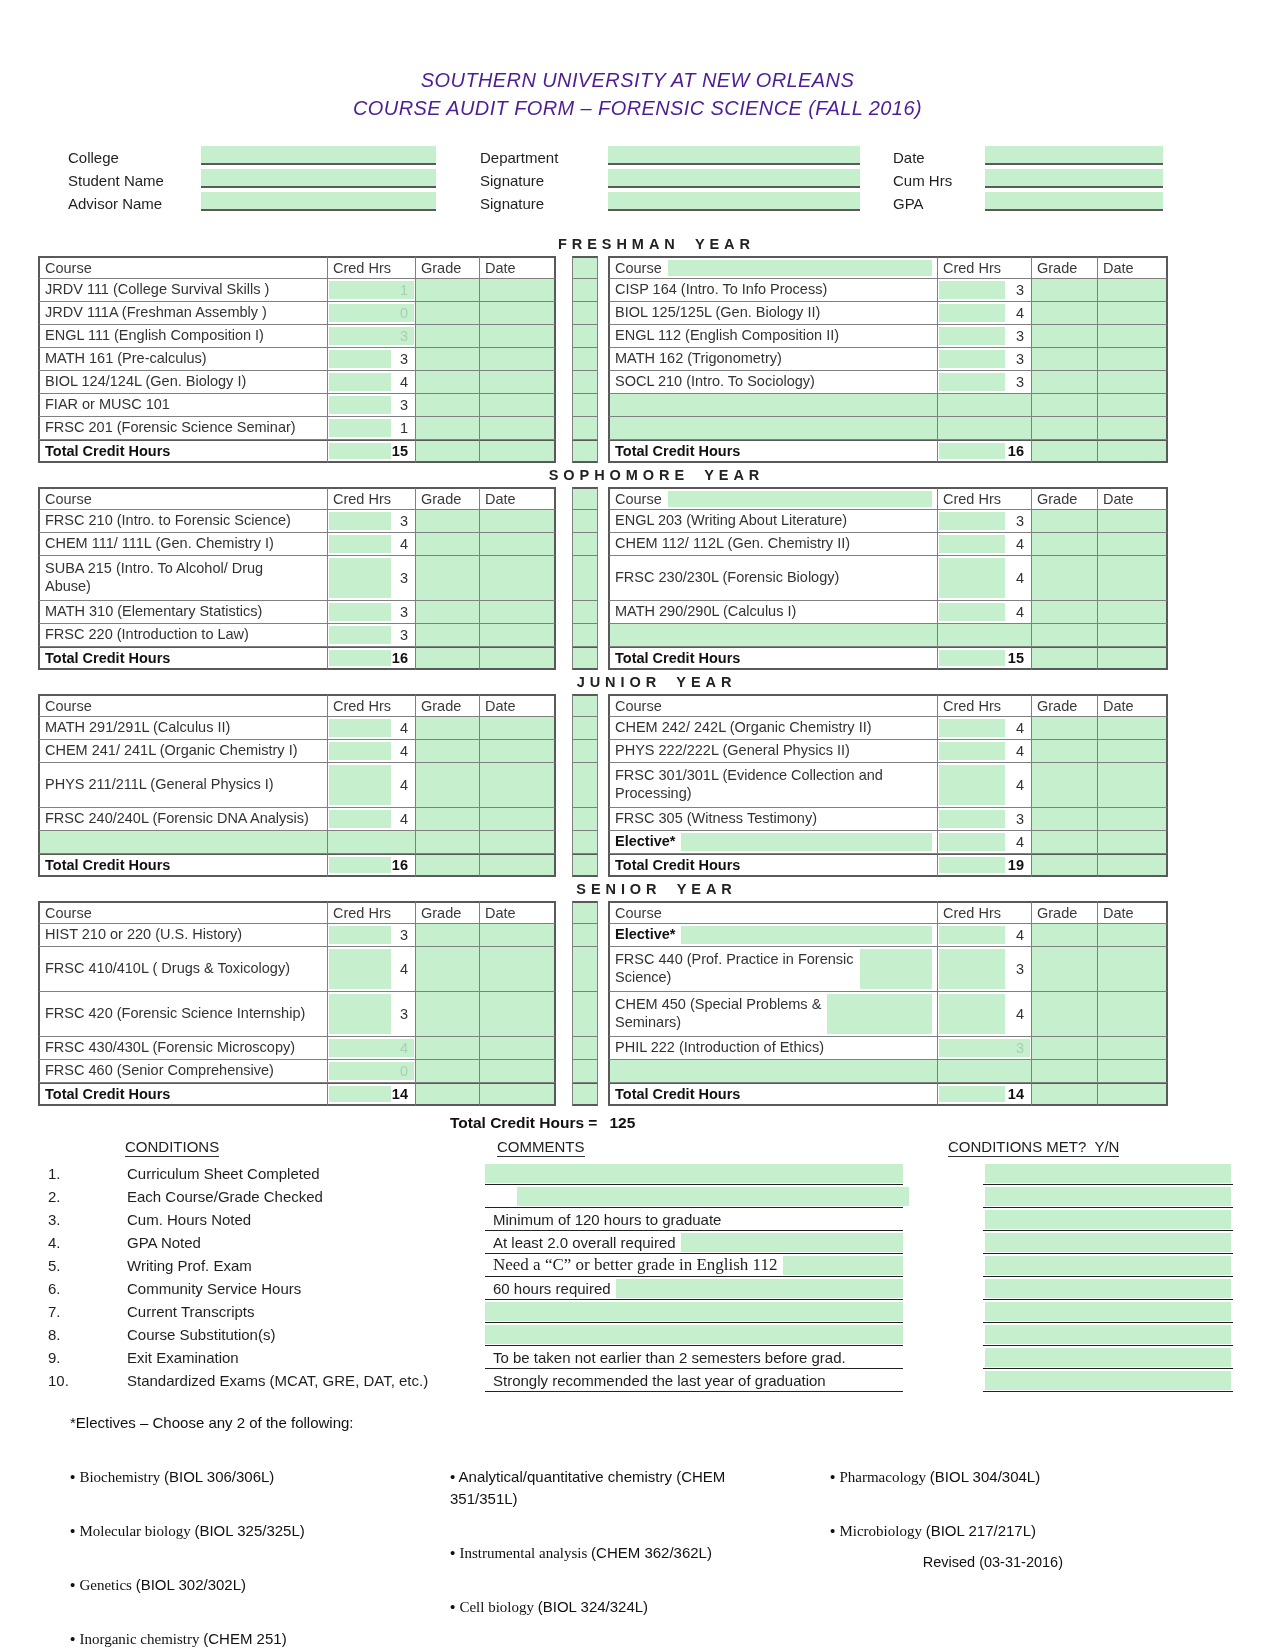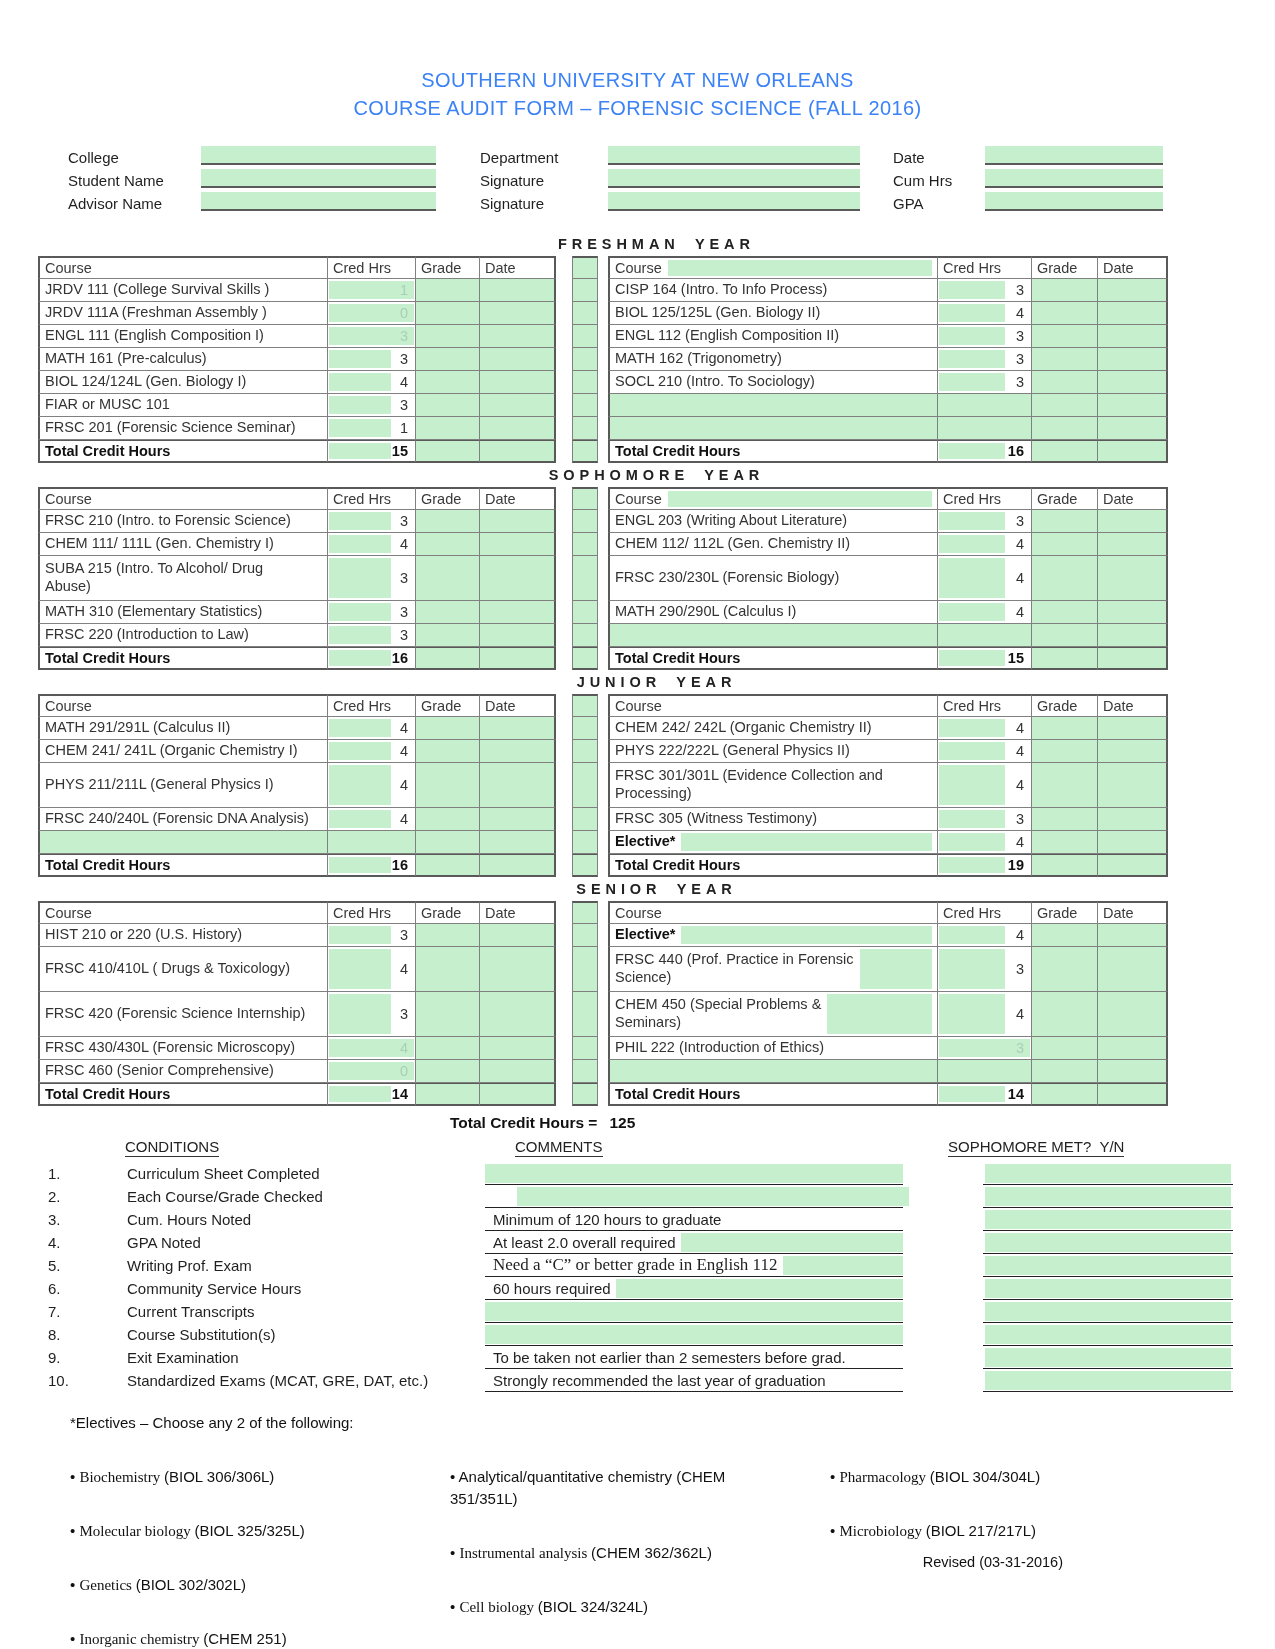--- a/index.html
+++ b/index.html
@@ -1,20 +1,20 @@
 <!DOCTYPE html>
 <html style="--green: #c6efce; --faded: #a9cfb5; --bd: #808080;"><head>
 <meta charset="utf-8">
 <style>
   :root{ --green:#c6efce; --faded:#a9cfb5; --bd:#808080; --bdark:#595959; }
   *{box-sizing:border-box;}
   html,body{margin:0;padding:0;background:#fff;}
   body{width:1275px;height:1649px;font-family:"Liberation Sans",sans-serif;color:#1f1f1f;position:relative;overflow:hidden;}
   .title-wrap{padding-top:66px;text-align:center;line-height:1.4;}
-  .title-line{font-size:20px;color:#3b82f6;letter-spacing:.4px;}
+  .title-line{font-size:20px;color:#4c1d95;letter-spacing:.4px;font-style:italic;}
   
   .hfields{position:relative;height:74px;margin-top:22px;font-size:15px;}
   .hf-group{position:absolute;top:0;}
   .hf-row{display:flex;align-items:flex-end;height:22px;margin-bottom:1px;}
   .hf-label{display:inline-block;}
   .hf-box{height:19px;background:var(--green);border-bottom:2px solid #5a5a5a;margin-bottom:1px;}
   
   .years{margin-left:38px;margin-top:14px;}
   .year-title{text-align:center;font-weight:bold;font-size:14.5px;letter-spacing:.34em;word-spacing:.45em;color:#222;height:24px;line-height:24px;}
   .ygrid{display:block;}
@@ -41,21 +41,21 @@
   .cred.full .bar{width:calc(100% - 2px);}
   .cred .num{position:relative;z-index:1;}
   .faded .num{color:var(--faded);}
   .b{font-weight:bold;color:#111;}
   
   .summary{margin:8px 0 0 450px;font-size:15.5px;font-weight:bold;color:#111;height:22px;display:flex;}
   .summary .val{margin-left:12px;}
   
   .bottom3{position:relative;height:262px;margin-top:2px;font-size:15px;}
   .sec-header{position:absolute;top:0;font-size:15px;color:#222;border-bottom:1.5px solid #333;padding-bottom:1px;}
-  .hdr-cond{left:125px;} .hdr-comm{left:515px;} .hdr-met{left:948px;white-space:pre;}
+  .hdr-cond{left:125px;} .hdr-comm{left:497px;} .hdr-met{left:948px;white-space:pre;}
   .cond-col{position:absolute;left:48px;top:24px;width:400px;}
   .ndrow{height:23px;display:flex;align-items:center;}
   .cnum{width:79px;}
   .comm-col{position:absolute;left:485px;top:24px;width:418px;}
   .crow{position:relative;height:23px;border-bottom:1.5px solid #222;display:flex;align-items:center;padding:0 0 0 8px;}
   .crow .gbar{position:absolute;left:0;right:0;top:2px;bottom:1px;background:var(--green);}
   .crow.indent .gbar{left:32px;right:-6px;}
   .crow .ctxt{position:relative;z-index:1;white-space:nowrap;}
   .crow .cafter{flex:1 1 auto;height:19px;margin-left:5px;background:var(--green);}
   .crow.serif .ctxt{font-family:"Liberation Serif",serif;font-size:17px;}
@@ -776,21 +776,21 @@
   </div>
 
 <div class="summary">
   <span>Total Credit Hours =</span>
   <span class="val">125</span>
 </div>
 
 <div class="bottom3">
   <div class="sec-header hdr-cond">CONDITIONS</div>
   <div class="sec-header hdr-comm">COMMENTS</div>
-  <div class="sec-header hdr-met">SOPHOMORE MET?  Y/N</div>
+  <div class="sec-header hdr-met">CONDITIONS MET?  Y/N</div>
   <div class="cond-col">
       <div class="ndrow">
         <span class="cnum">1.</span>
         <span>Curriculum Sheet Completed</span>
       </div>
       <div class="ndrow">
         <span class="cnum">2.</span>
         <span>Each Course/Grade Checked</span>
       </div>
       <div class="ndrow">

